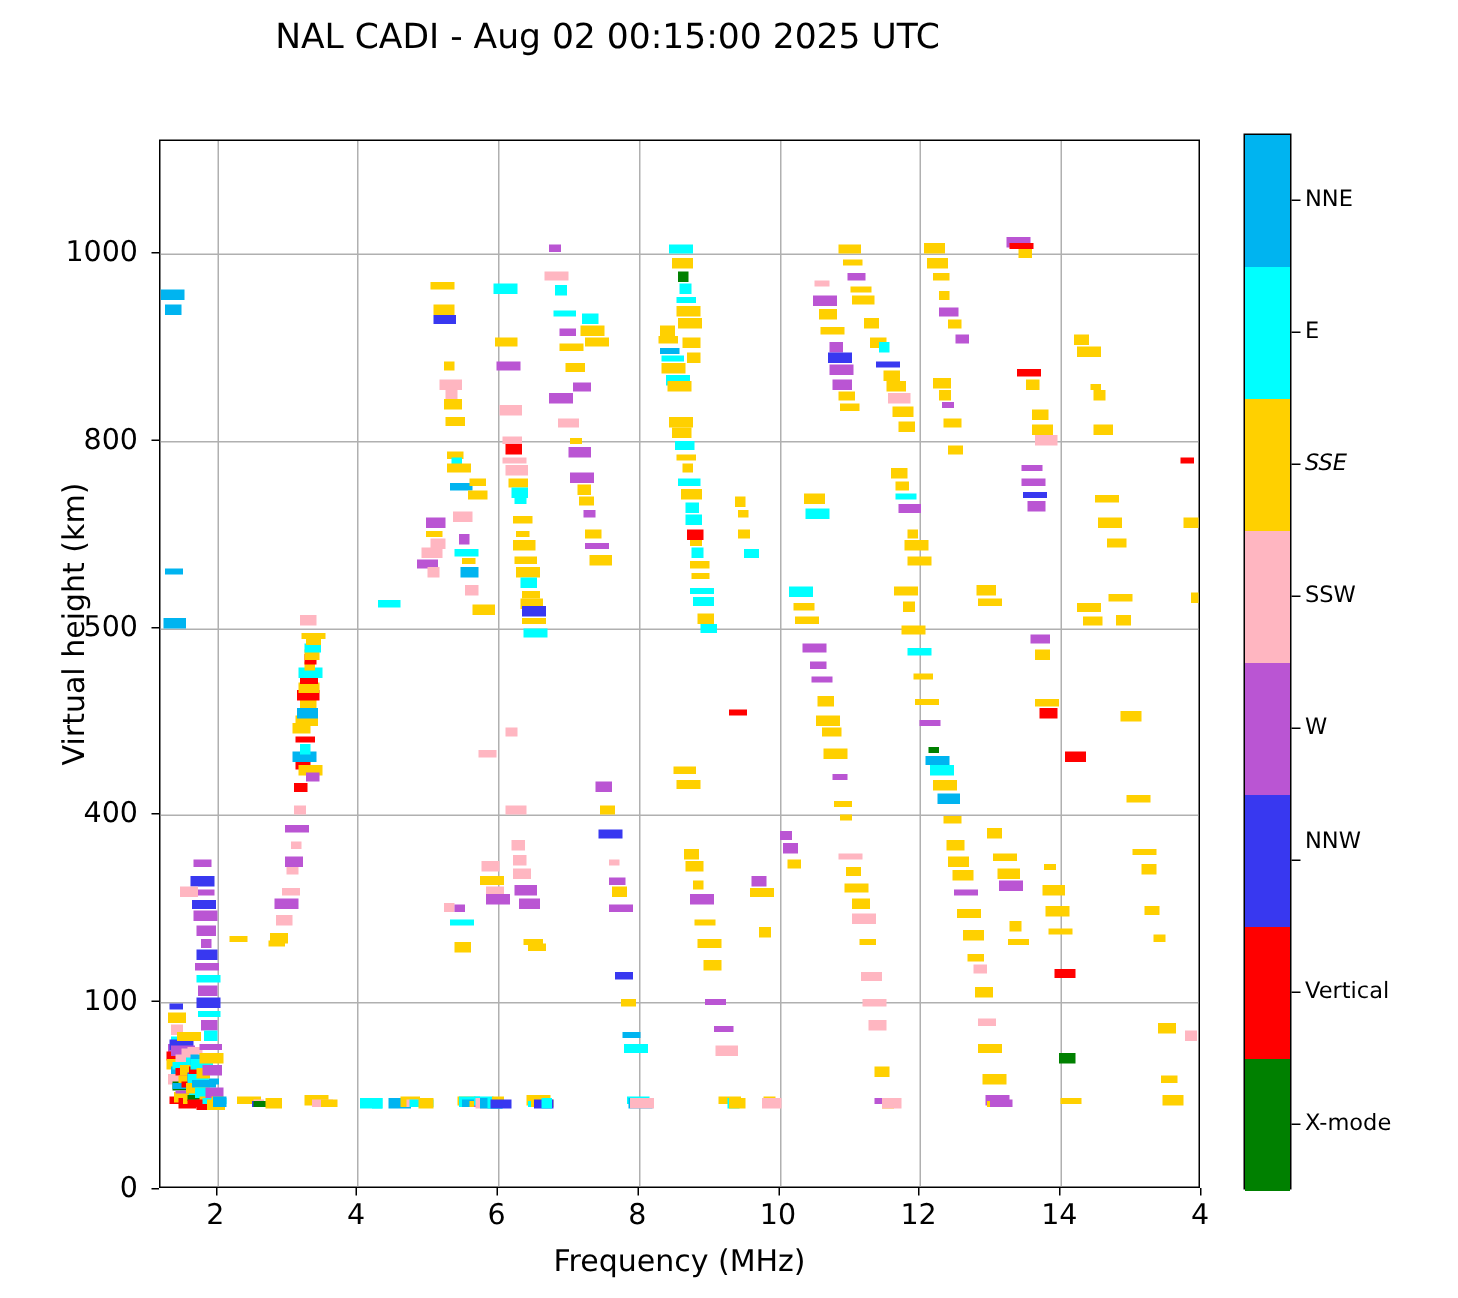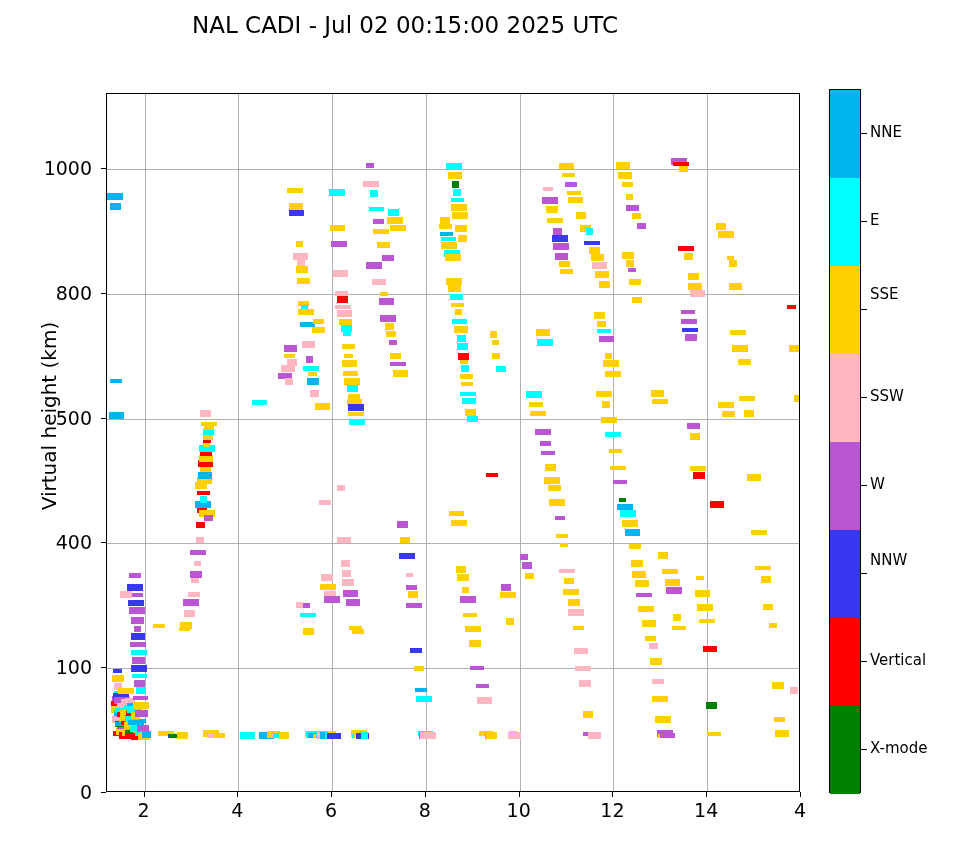--- a/index.html
+++ b/index.html
@@ -147,21 +147,21 @@
     color: #000;
     white-space: nowrap;
     line-height: 1;
   }
 </style>
 </head>
 <body>
 
 <div id="figure">
 
-  <div id="chart-title">NAL CADI - Jul 02 00:15:00 2025 UTC</div>
+  <div id="chart-title">NAL CADI - Aug 02 00:15:00 2025 UTC</div>
 
   <div id="plot-area">
 
   <div class="gridline-v" style="left: 37.5135px;"></div>
       <div class="gridline-v" style="left: 131.297px;"></div>
       <div class="gridline-v" style="left: 225.081px;"></div>
       <div class="gridline-v" style="left: 318.865px;"></div>
       <div class="gridline-v" style="left: 412.649px;"></div>
       <div class="gridline-v" style="left: 506.432px;"></div>
       <div class="gridline-v" style="left: 600.216px;"></div>
@@ -654,39 +654,40 @@
       <div class="ytick" style="top: 542.357px;"></div>
       <div class="yticklabel" style="top: 531.357px; left: 8px;">400</div>
       <div class="ytick" style="top: 417.536px;"></div>
       <div class="yticklabel" style="top: 406.536px; left: 8px;">500</div>
       <div class="ytick" style="top: 292.714px;"></div>
       <div class="yticklabel" style="top: 281.714px; left: 8px;">800</div>
       <div class="ytick" style="top: 167.893px;"></div>
       <div class="yticklabel" style="top: 156.893px; left: 8px;">1000</div>
     </div>
 
+  <div id="xlabel">Frequency (MHz)</div>
   <div id="ylabel">Virtual height (km)</div>
 
   <div id="colorbar">
       <div class="cb-seg" style="top: 0px; height: 88px; background: rgb(0, 180, 240);"></div>
       <div class="cb-seg" style="top: 88px; height: 88px; background: rgb(0, 255, 255);"></div>
       <div class="cb-seg" style="top: 176px; height: 88px; background: rgb(255, 208, 0);"></div>
       <div class="cb-seg" style="top: 264px; height: 88px; background: rgb(255, 182, 193);"></div>
       <div class="cb-seg" style="top: 352px; height: 88px; background: rgb(186, 85, 211);"></div>
       <div class="cb-seg" style="top: 440px; height: 88px; background: rgb(56, 56, 240);"></div>
       <div class="cb-seg" style="top: 528px; height: 88px; background: rgb(255, 0, 0);"></div>
       <div class="cb-seg" style="top: 616px; height: 88px; background: rgb(0, 128, 0);"></div>
     </div>
   <div id="cb-annotations">
       <div class="cb-tick" style="top: 133px;"></div>
       <div class="cb-label" style="top: 125px;">NNE</div>
       <div class="cb-tick" style="top: 221px;"></div>
       <div class="cb-label" style="top: 213px;">E</div>
       <div class="cb-tick" style="top: 309px;"></div>
-      <div class="cb-label" style="top: 287px;">SSE</div>
+      <div class="cb-label" style="top: 301px; font-style: italic;">SSE</div>
       <div class="cb-tick" style="top: 397px;"></div>
       <div class="cb-label" style="top: 389px;">SSW</div>
       <div class="cb-tick" style="top: 485px;"></div>
       <div class="cb-label" style="top: 477px;">W</div>
       <div class="cb-tick" style="top: 573px;"></div>
       <div class="cb-label" style="top: 553px;">NNW</div>
       <div class="cb-tick" style="top: 661px;"></div>
       <div class="cb-label" style="top: 653px;">Vertical</div>
       <div class="cb-tick" style="top: 749px;"></div>
       <div class="cb-label" style="top: 741px;">X-mode</div>

